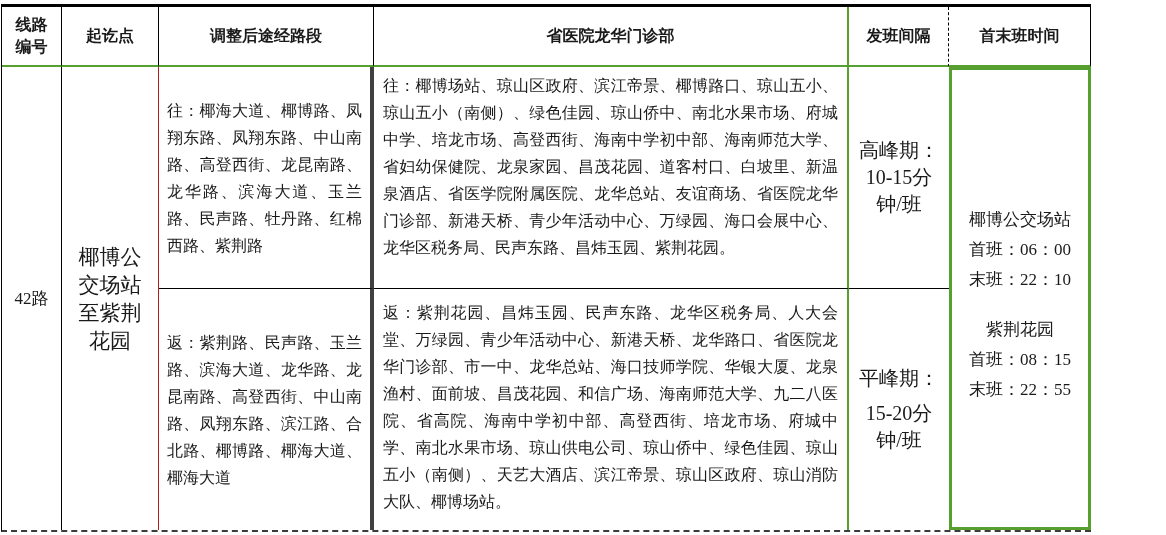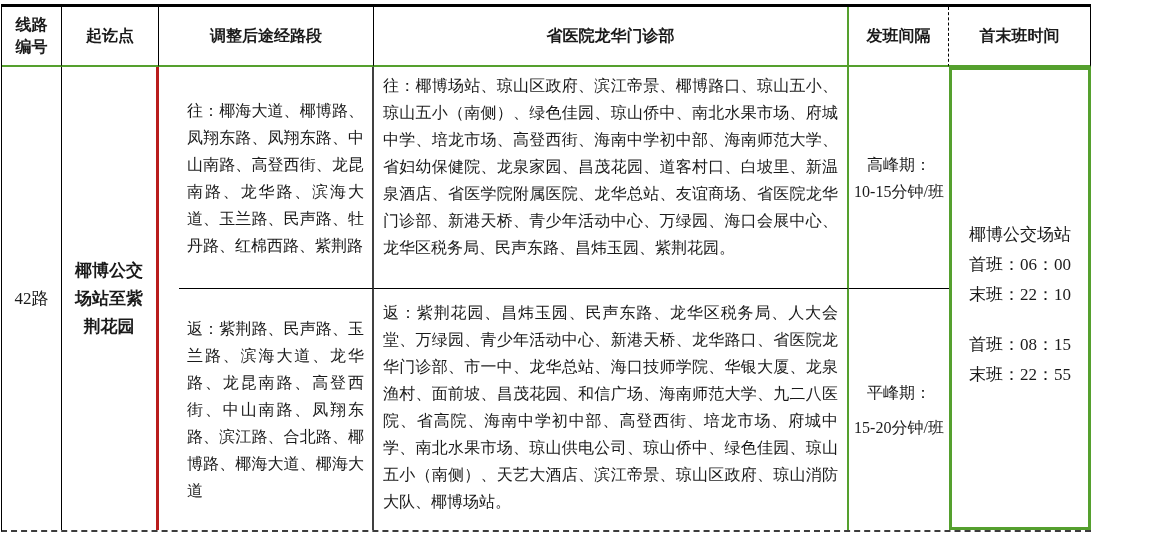--- a/index.html
+++ b/index.html
@@ -37,44 +37,44 @@
   .th-schedule   { grid-column: 6; border-right: 1px solid #000; }
   
   .td-route {
     grid-column: 1; grid-row: 2 / 4;
     display: flex; align-items: center; justify-content: center;
     font-size: 17px; border-right: 1px solid #000;
   }
   .td-endpoints {
     grid-column: 2; grid-row: 2 / 4;
     display: flex; align-items: center; justify-content: center;
-    text-align: center; font-size: 17px; line-height: 28px;
-    border-right: 3px solid #b91c1c; padding: 0 12px; font-weight: bold;
+    text-align: center; font-size: 21px; line-height: 28px;
+    border-right: 1px solid #b91c1c; padding: 0 12px;
   }
   .td-seg {
     grid-column: 3; display: flex; align-items: center;
-    border-right: 2px solid #404040; padding: 0 8px; margin-left: 20px;
+    border-right: 4px solid #404040; padding: 0 8px;
   }
   .td-seg-out { grid-row: 2; border-bottom: 1px solid #000; }
   .td-seg-ret { grid-row: 3; }
   .td-seg .txt, .td-stops .txt {
     font-size: 16px; line-height: 27px;
     text-align: justify; text-justify: inter-character;
     width: 100%;
   }
   .td-stops {
     grid-column: 4; border-right: 2px solid #55a02e;
     padding: 5px 9px 4px 9px; display: flex; align-items: flex-start; justify-content: flex-end;
   }
   .td-stops-out { grid-row: 2; border-bottom: 1px solid #000; }
   .td-stops-ret { grid-row: 3; padding-top: 10px; }
   .td-interval {
     grid-column: 5; display: flex; flex-direction: column;
     align-items: center; justify-content: center; text-align: center;
-    font-size: 16px; line-height: 27px; padding: 0 5px;
+    font-size: 20px; line-height: 27px; padding: 0 5px;
   }
   .td-interval-peak { grid-row: 2; border-bottom: 1px solid #000; }
   .td-interval-off  { grid-row: 3; gap: 8px; }
   .td-schedule {
     grid-column: 6; grid-row: 2 / 4;
     border: 3px solid #55a02e;
     display: flex; flex-direction: column;
     align-items: center; justify-content: center;
     text-align: center; font-size: 17px; line-height: 30px;
     gap: 20px; padding-top: 12px;
@@ -106,20 +106,21 @@
     <div>10-15分钟/班</div>
   </div>
 
   <div class="cell td-schedule">
     <div>
       <div>椰博公交场站</div>
       <div>首班：06：00</div>
       <div>末班：22：10</div>
     </div>
     <div>
+      <div>紫荆花园</div>
       <div>首班：08：15</div>
       <div>末班：22：55</div>
     </div>
   </div>
 
   <div class="cell td-seg td-seg-ret">
     <div class="txt">返：紫荆路、民声路、玉兰路、滨海大道、龙华路、龙昆南路、高登西街、中山南路、凤翔东路、滨江路、合北路、椰博路、椰海大道、椰海大道</div>
   </div>
   <div class="cell td-stops td-stops-ret">
     <div class="txt">返：紫荆花园、昌炜玉园、民声东路、龙华区税务局、人大会堂、万绿园、青少年活动中心、新港天桥、龙华路口、省医院龙华门诊部、市一中、龙华总站、海口技师学院、华银大厦、龙泉渔村、面前坡、昌茂花园、和信广场、海南师范大学、九二八医院、省高院、海南中学初中部、高登西街、培龙市场、府城中学、南北水果市场、琼山供电公司、琼山侨中、绿色佳园、琼山五小（南侧）、天艺大酒店、滨江帝景、琼山区政府、琼山消防大队、椰博场站。</div>

